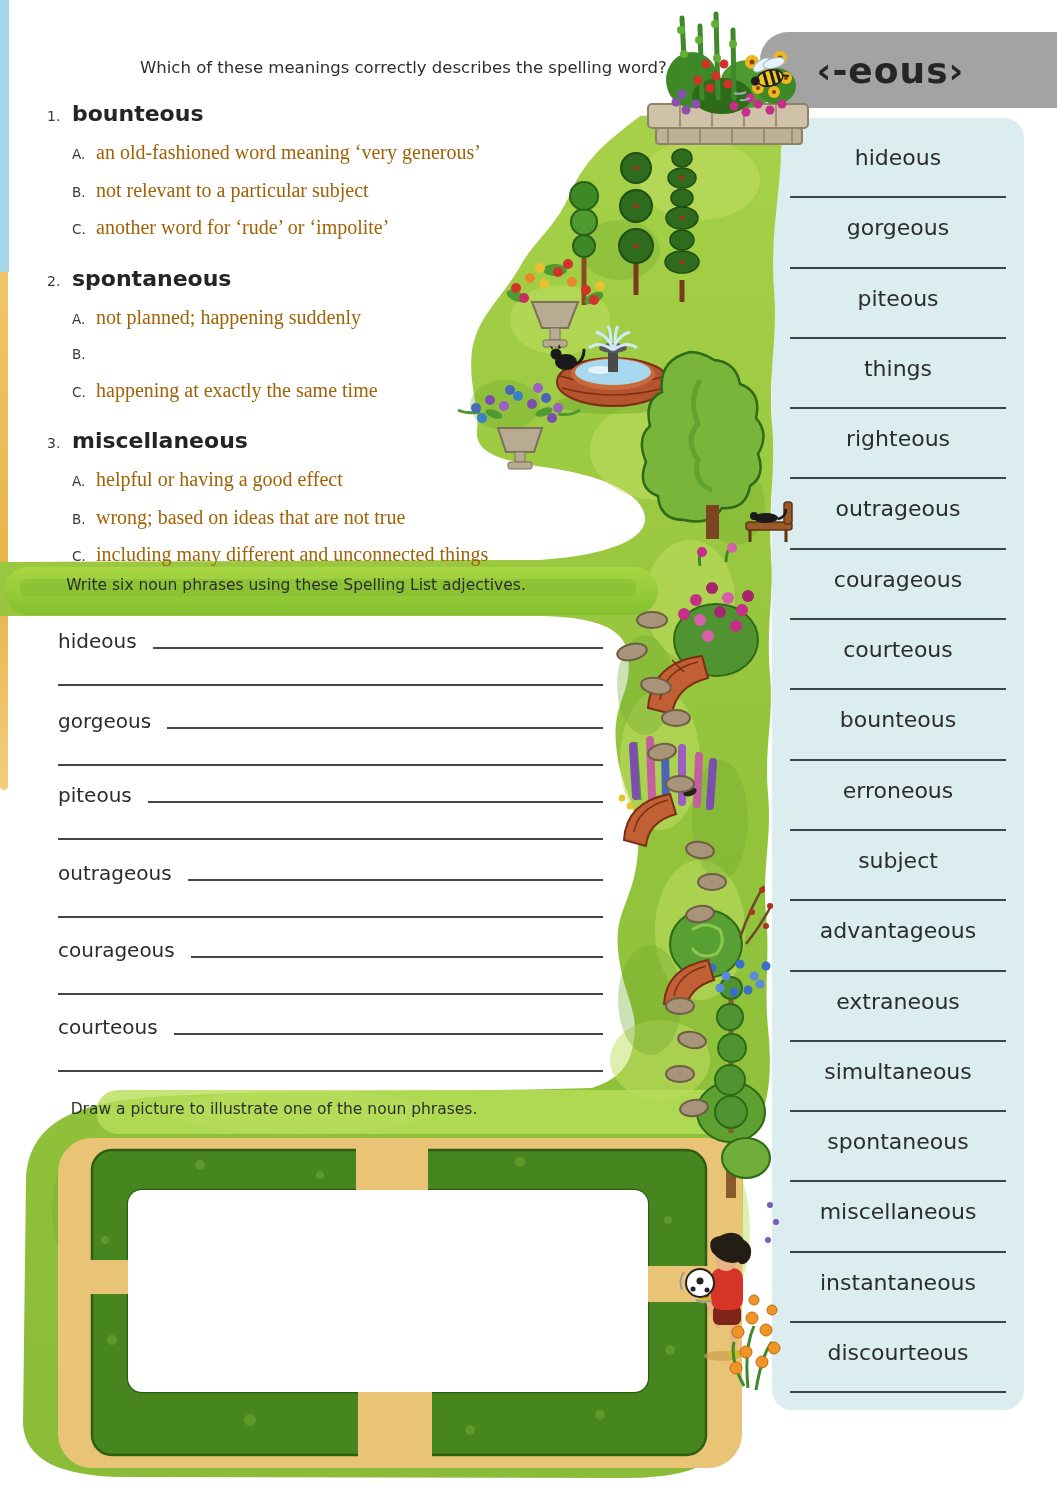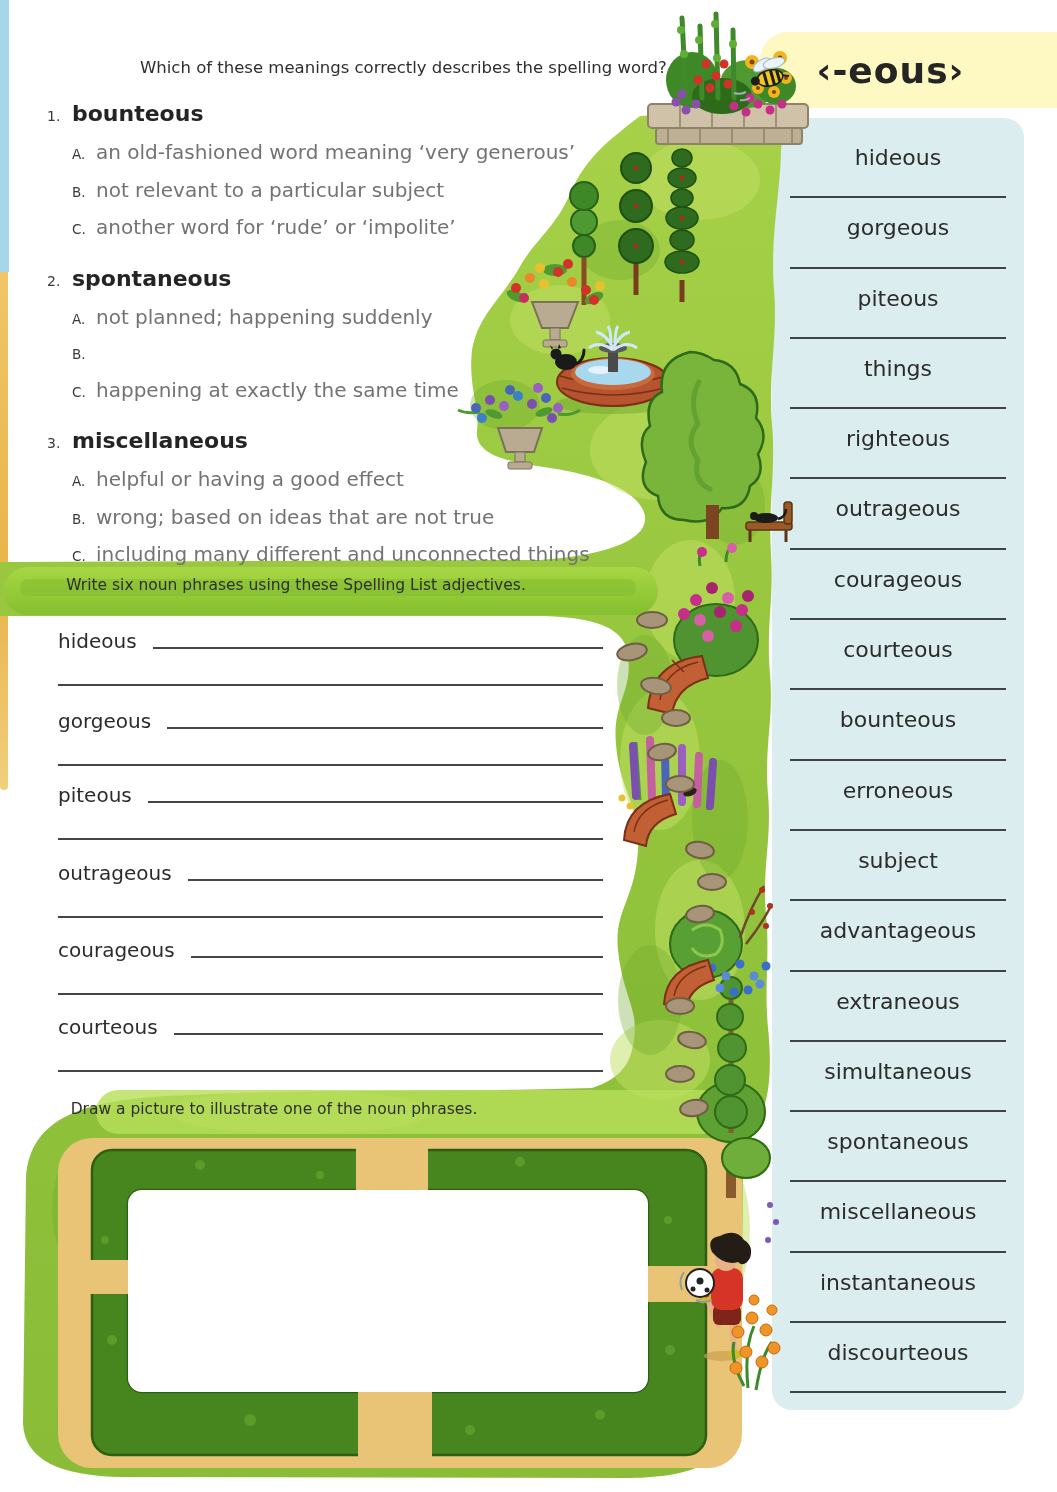--- a/index.html
+++ b/index.html
@@ -6,42 +6,42 @@
   *{box-sizing:border-box;}
   .page{position:relative;width:1057px;height:1492px;background:#ffffff;overflow:hidden;
         font-family:"DejaVu Sans","Liberation Sans",sans-serif;color:#2b2b2b;}
 
   
   .strip-blue{position:absolute;left:0;top:0;width:9px;height:272px;background:#a5d6ea;}
   .strip-orange{position:absolute;left:0;top:272px;width:8px;height:518px;
                 background:linear-gradient(180deg,#f0c667,#e9b34a 60%,#f2cf7e);border-radius:0 0 4px 4px;}
 
   
-  .header-band{position:absolute;left:760px;top:32px;right:0;height:76px;background:#fef9c3;
+  .header-band{position:absolute;left:760px;top:32px;right:0;height:76px;background:#a3a3a3;
                border-radius:28px 0 0 28px;display:flex;align-items:center;justify-content:center;}
   .header-title{font-size:36px;font-weight:bold;color:#252525;letter-spacing:1px;padding-right:36px;}
 
   
   .panel{position:absolute;left:772px;top:118px;width:252px;height:1292px;background:#dbedee;
          border-radius:20px;padding-top:10px;}
   .panel-row{height:70.3px;position:relative;text-align:center;}
   .panel-row::after{content:"";position:absolute;left:18px;right:18px;bottom:0;border-bottom:2px solid #3d4347;}
   .panel-word{display:inline-block;margin-top:17px;font-size:22px;color:#2c2c2c;}
 
   
   .prompt{position:absolute;left:140px;top:58px;width:560px;font-size:16.5px;color:#2e2e2e;}
 
   
   .questions{position:absolute;left:47px;top:95px;width:632px;display:flex;flex-direction:column;gap:12px;}
   .q-head{display:flex;align-items:baseline;line-height:37px;}
   .q-num{width:25px;font-size:14px;color:#3a3a3a;flex:none;}
   .q-word{font-size:22px;font-weight:bold;color:#242424;}
   .opt{display:flex;align-items:baseline;line-height:35.5px;margin-left:25px;}
   .opt-letter{width:24px;font-size:13.5px;color:#3a3a3a;flex:none;}
-  .opt-text{font-size:20px;color:#737373;white-space:nowrap;}
+  .opt-text{font-size:20px;color:#a16207;white-space:nowrap;font-family:Liberation Serif, serif;}
 
   
   .band-text{position:absolute;font-size:15.5px;color:#2e2e2e;text-align:center;}
   .band-text.write{left:16px;top:576px;width:560px;}
   .band-text.draw{left:4px;top:1100px;width:520px;padding-left:20px;}
 
   
   .write-rows{position:absolute;left:58px;top:0;width:545px;height:1100px;pointer-events:none;}
   .write-rows > div{position:absolute;left:0;width:545px;pointer-events:auto;}
   .write-rows > div:nth-of-type(1){top:626px;}

